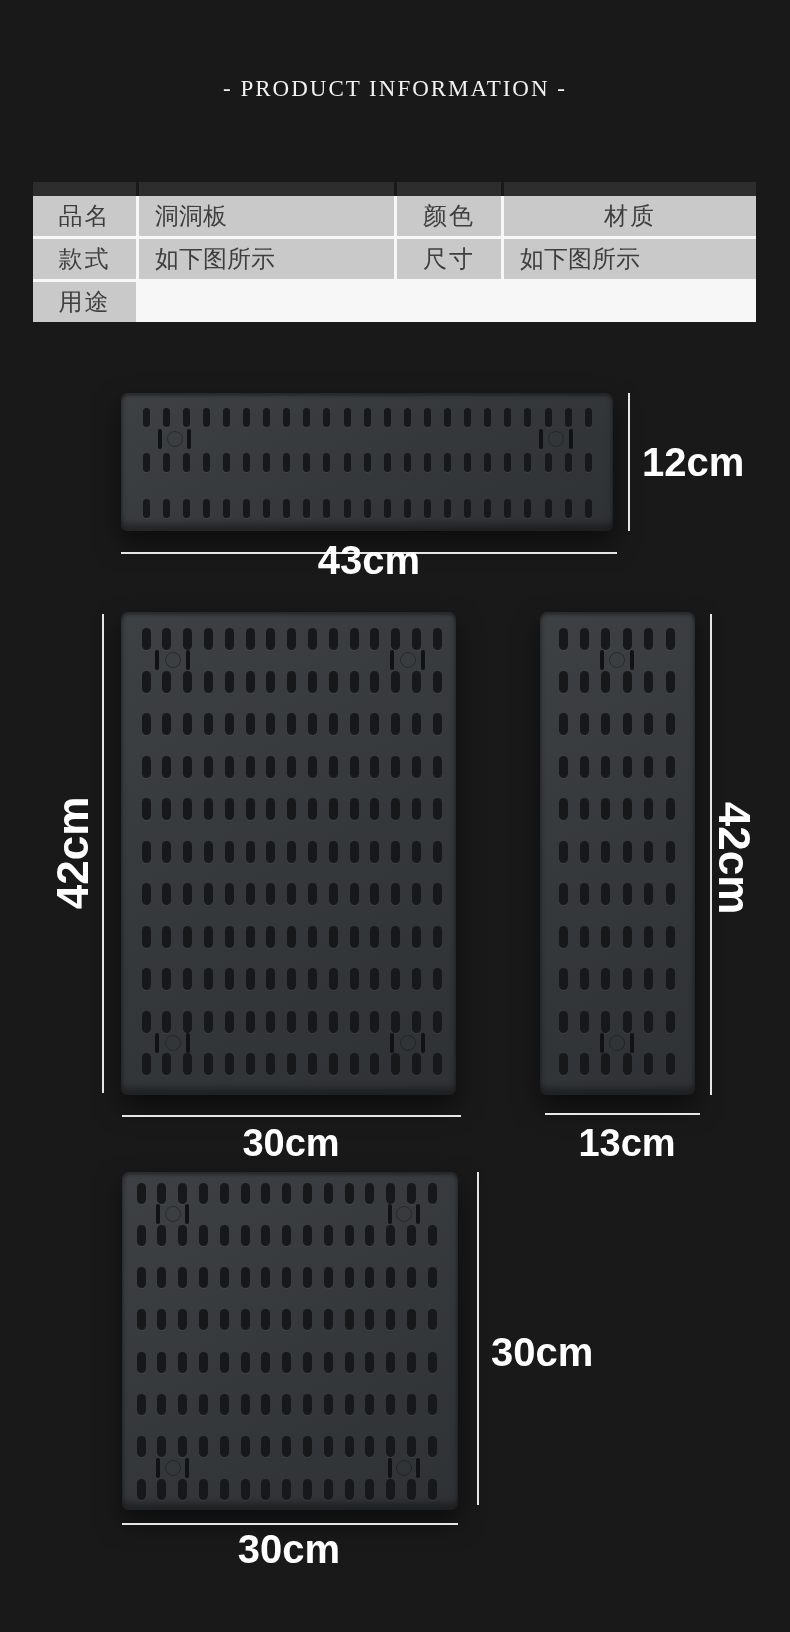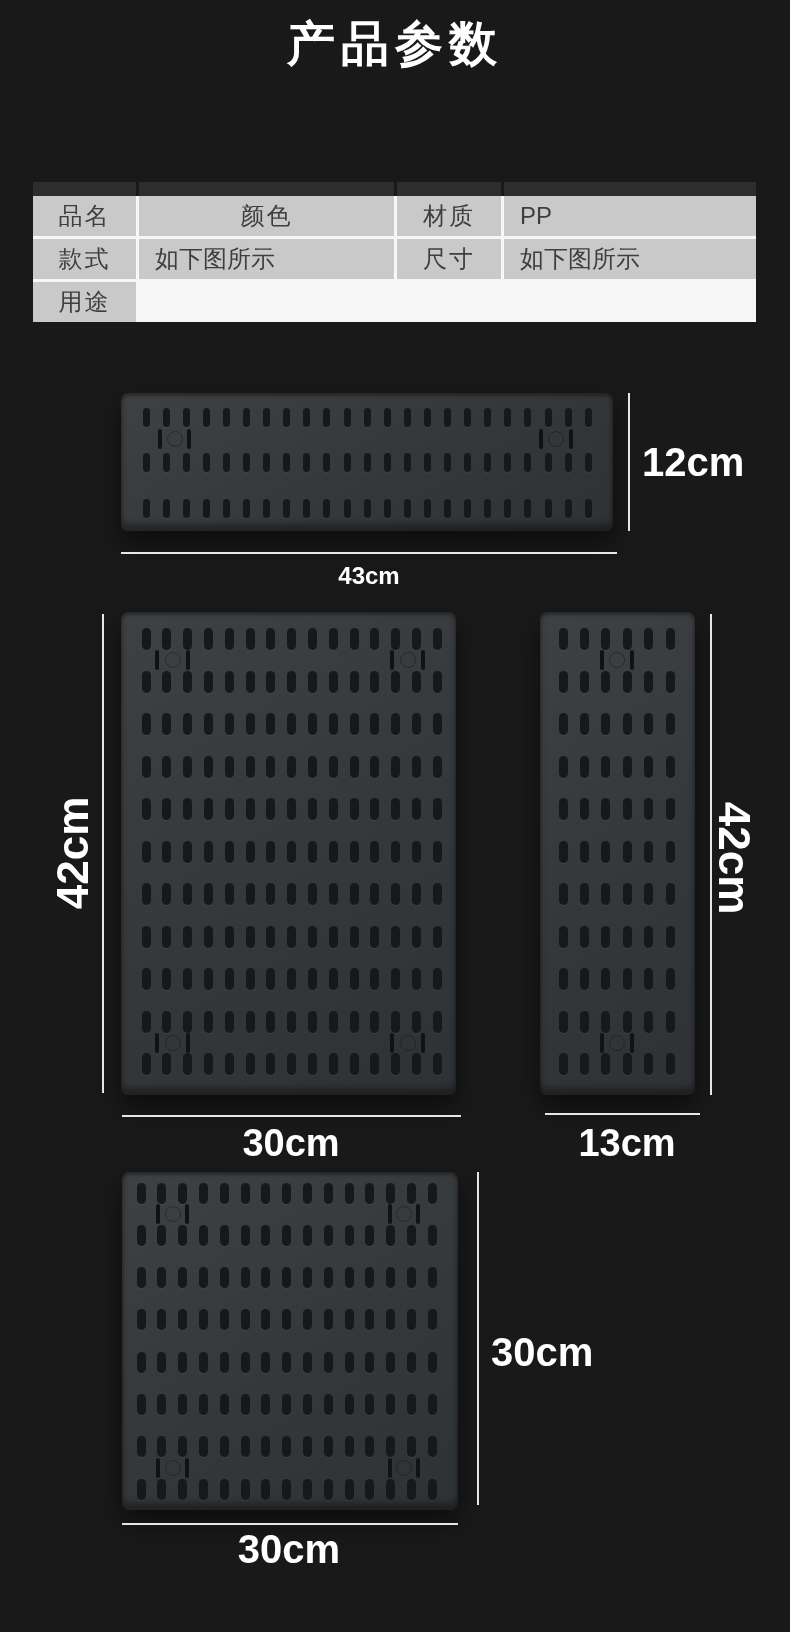--- a/index.html
+++ b/index.html
@@ -49,34 +49,34 @@
         border:1.5px solid rgba(18,20,22,.45);box-sizing:border-box;}
   
   .dim-line{position:absolute;background:#e6e6e6;}
   .dim-label{position:absolute;color:#ffffff;font-weight:700;white-space:nowrap;line-height:1;}
 </style>
 </head>
 <body>
 
 <div class="stage" id="stage">
 
-  <div class="title">产品参数</div>
+  <div class="subtitle">- PRODUCT INFORMATION -</div>
 
   <div class="spec">
     <div class="spec-shadow">
       <div class="ss1"></div>
       <div class="ss2"></div>
       <div class="ss3"></div>
       <div class="ss4"></div>
     </div>
     <div class="spec-grid">
       <div class="cell label">品名</div>
+      <div class="cell value">洞洞板</div>
       <div class="cell label">颜色</div>
       <div class="cell label">材质</div>
-      <div class="cell value">PP</div>
       <div class="cell label">款式</div>
       <div class="cell value">如下图所示</div>
       <div class="cell label">尺寸</div>
       <div class="cell value">如下图所示</div>
       <div class="cell label">用途</div>
     </div>
   </div>
 
   <div class="board" style="left: 121px; top: 393px; width: 492px; height: 138px;">
       <div class="slot" style="left: 21.5px; top: 14.5px; width: 7px; height: 19px;"></div>
@@ -540,21 +540,21 @@
       <div class="mount-circle" style="left: 42.5px; top: 288px;"></div>
       <div class="mount-slot" style="left: 266px; top: 286px;"></div>
       <div class="mount-slot" style="left: 294px; top: 286px;"></div>
       <div class="mount-circle" style="left: 274px; top: 288px;"></div>
     </div>
 
   <div id="dims">
       <div class="dim-line" style="left: 628px; top: 393px; width: 2px; height: 138px;"></div>
       <div class="dim-label" style="font-size: 40px; left: 642px; top: 462px; transform: translateY(-50%);">12cm</div>
       <div class="dim-line" style="left: 121px; top: 552px; width: 496px; height: 2px;"></div>
-      <div class="dim-label" style="font-size: 24px; left: 369px; top: 564px; transform: translateX(-50%);">43cm</div>
+      <div class="dim-label" style="font-size: 40px; left: 369px; top: 540px; transform: translateX(-50%);">43cm</div>
       <div class="dim-line" style="left: 102px; top: 614px; width: 2px; height: 479px;"></div>
       <div class="dim-label" style="font-size: 44px; left: 73px; top: 853px; transform: translate(-50%, -50%) rotate(-90deg);">42cm</div>
       <div class="dim-line" style="left: 710px; top: 614px; width: 2px; height: 481px;"></div>
       <div class="dim-label" style="font-size: 44px; left: 734px; top: 858px; transform: translate(-50%, -50%) rotate(90deg);">42cm</div>
       <div class="dim-line" style="left: 122px; top: 1115px; width: 339px; height: 2px;"></div>
       <div class="dim-label" style="font-size: 38px; left: 291px; top: 1124px; transform: translateX(-50%);">30cm</div>
       <div class="dim-line" style="left: 545px; top: 1113px; width: 155px; height: 2px;"></div>
       <div class="dim-label" style="font-size: 38px; left: 627px; top: 1124px; transform: translateX(-50%);">13cm</div>
       <div class="dim-line" style="left: 477px; top: 1172px; width: 2px; height: 333px;"></div>
       <div class="dim-label" style="font-size: 40px; left: 491px; top: 1352px; transform: translateY(-50%);">30cm</div>

